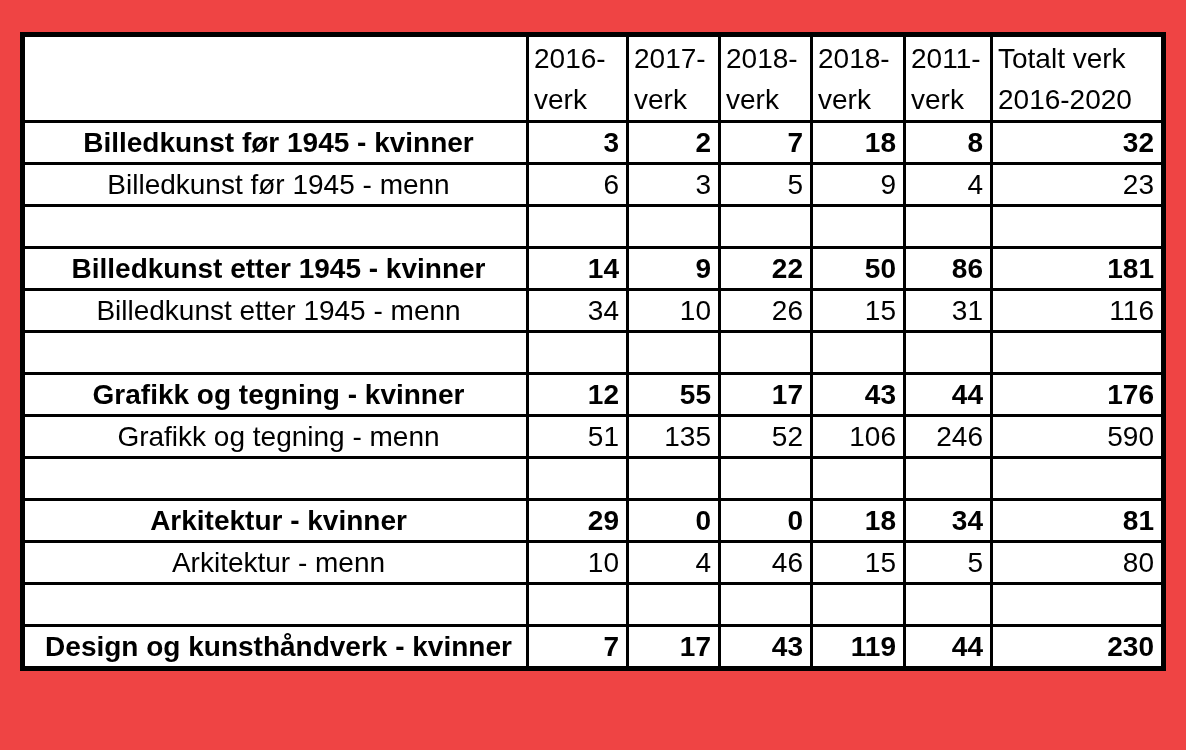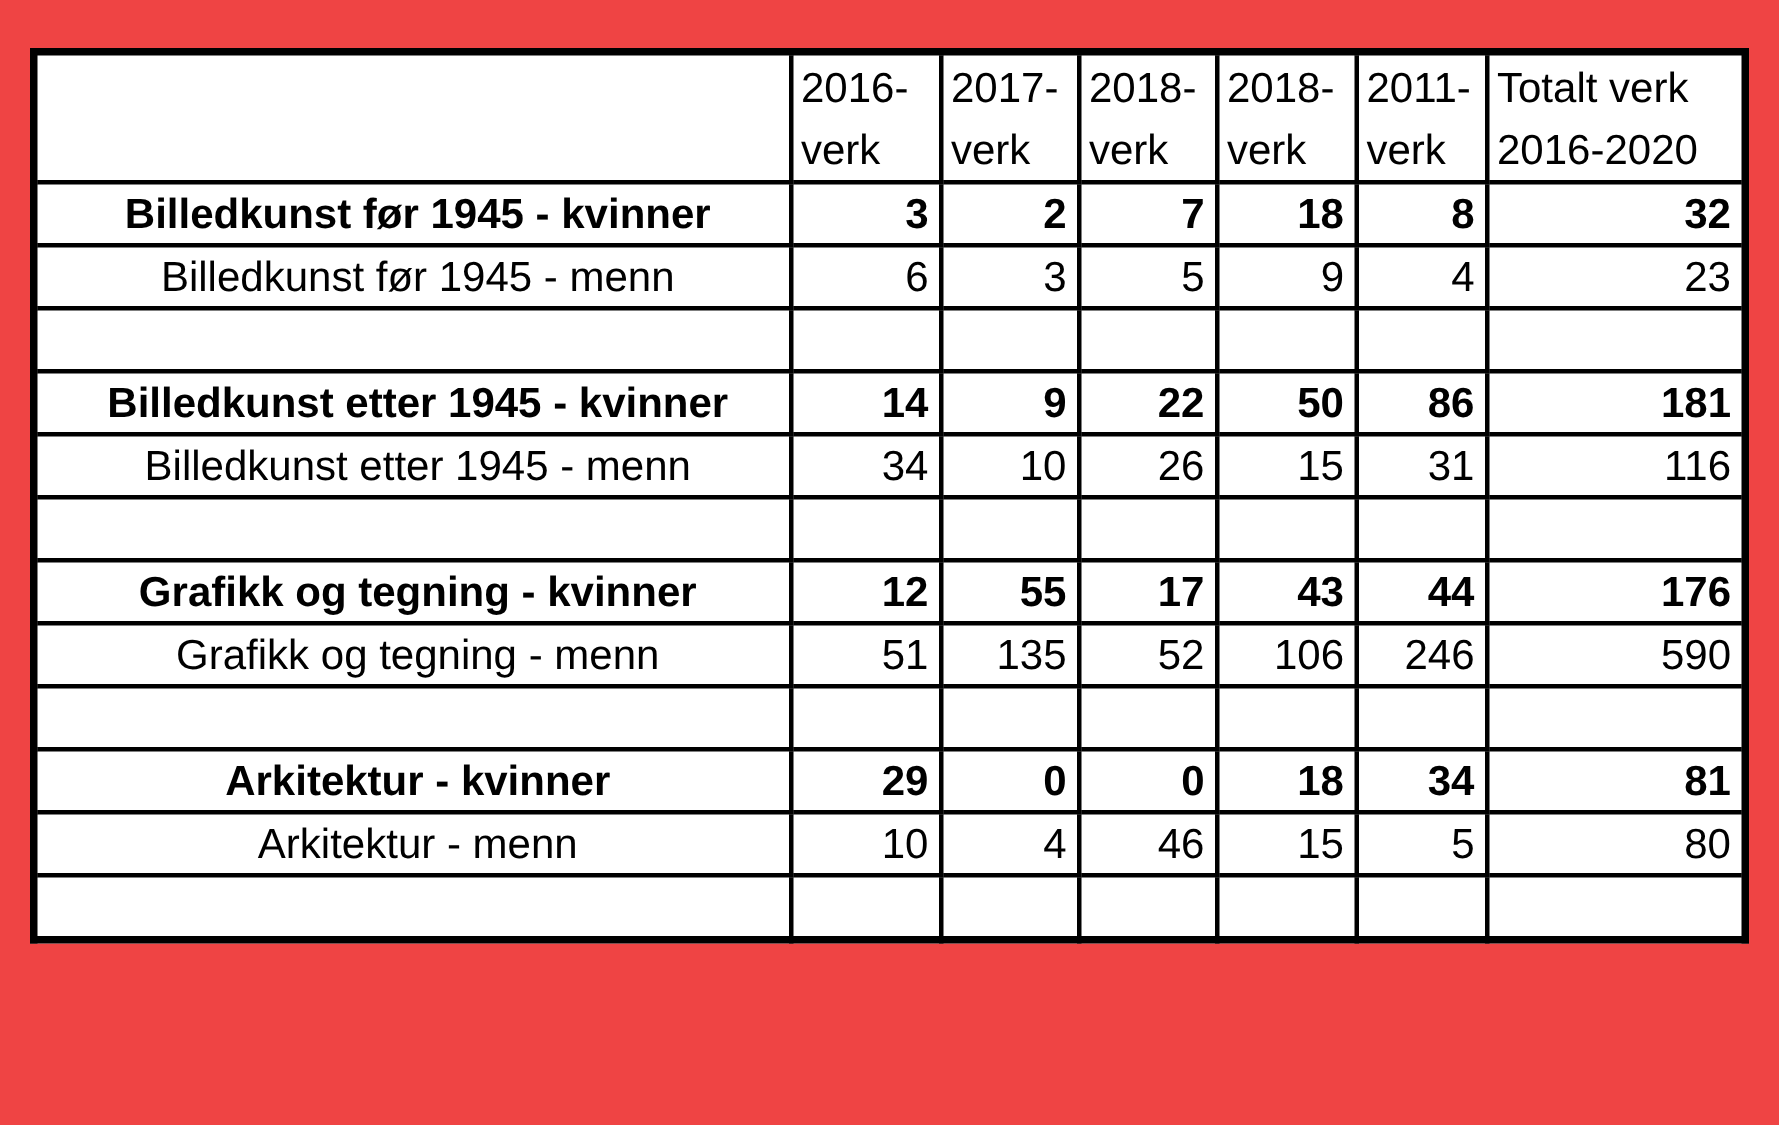--- a/index.html
+++ b/index.html
@@ -210,15 +210,24 @@
         </tr>
         <tr>
           <td class="label-cell"></td>
           <td class="value-cell"></td>
           <td class="value-cell"></td>
           <td class="value-cell"></td>
           <td class="value-cell"></td>
           <td class="value-cell"></td>
           <td class="value-cell"></td>
         </tr>
+        <tr class="bold">
+          <td class="label-cell">Design og kunsthåndverk - kvinner</td>
+          <td class="value-cell">7</td>
+          <td class="value-cell">17</td>
+          <td class="value-cell">43</td>
+          <td class="value-cell">119</td>
+          <td class="value-cell">44</td>
+          <td class="value-cell">230</td>
+        </tr>
       </tbody>
   </table>
 </div>
 
 </body></html>

